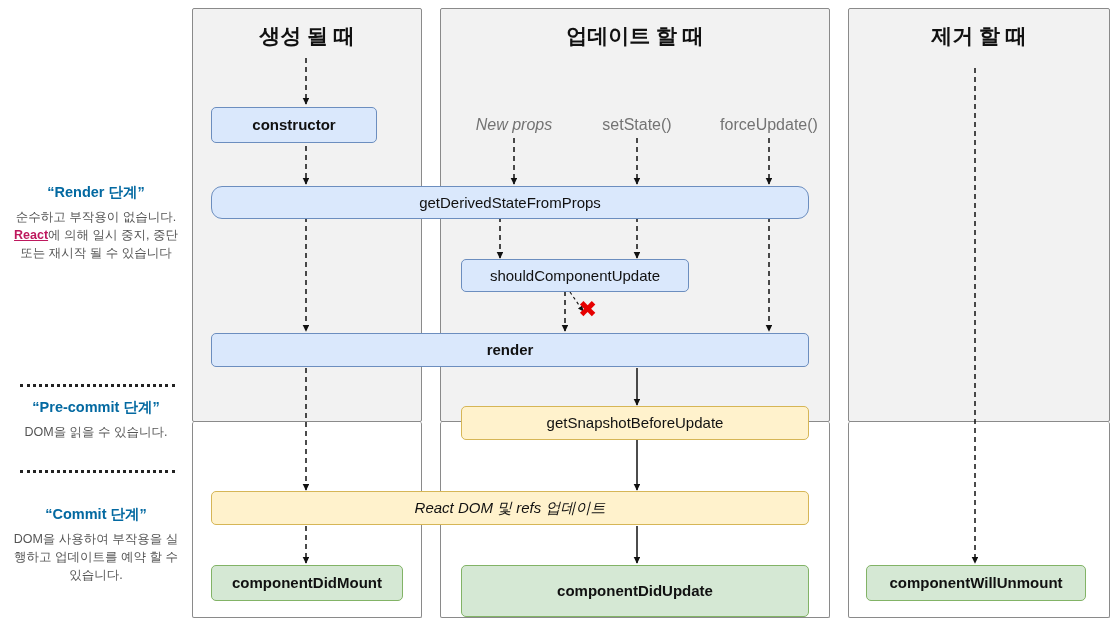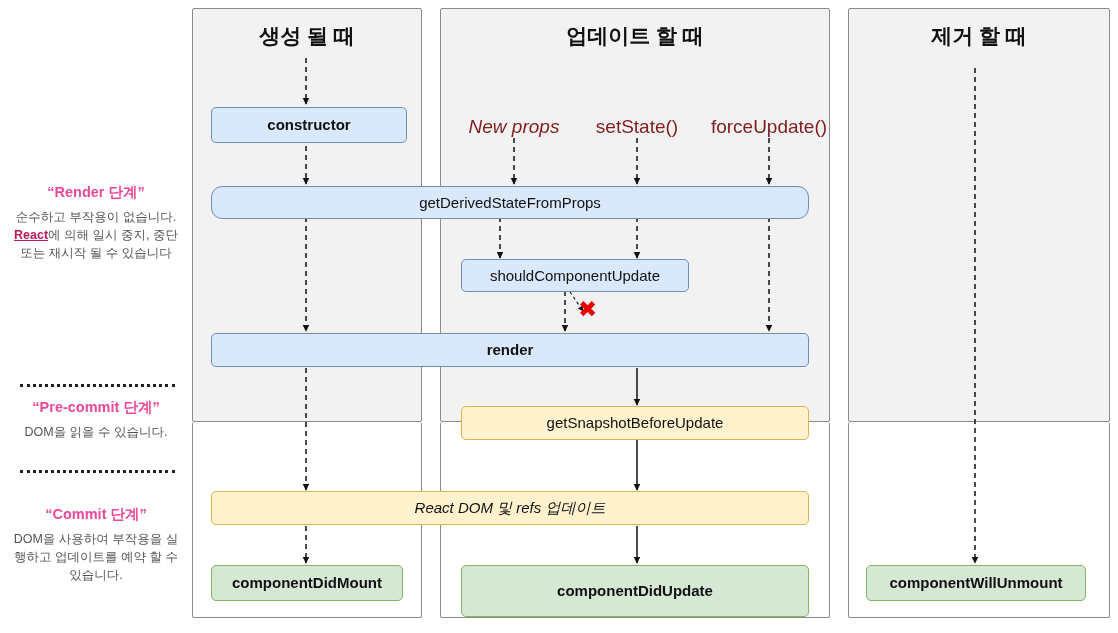--- a/index.html
+++ b/index.html
@@ -25,21 +25,21 @@
     text-align:center;
     font-size:21px;
     font-weight:bold;
     color:#111;
     letter-spacing:0px;
   }
 
   
   .legend-block{position:absolute;text-align:center;}
   .legend-title{
-    font-size:14.5px;font-weight:bold;color:#ec4899;line-height:1.35;
+    font-size:14.5px;font-weight:bold;color:#0369a1;line-height:1.35;
   }
   .legend-body{
     font-size:12.5px;color:#555;line-height:1.45;margin-top:5px;
   }
   .legend-body b{color:#be185d;font-weight:bold;text-decoration:underline;}
   .dotted-rule{
     position:absolute;height:0;border-top:3px dotted #222;
   }
 
   
@@ -55,22 +55,22 @@
   }
   .node.blue{background:#dae8fc;border:1px solid #6c8ebf;}
   .node.yellow{background:#ffe6b3;border:1px solid #d6b656;}
   .node.yellow{background:#fff2cc;border:1px solid #d6b656;}
   .node.green{background:#d5e8d4;border:1px solid #82b366;}
   .node.bold{font-weight:bold;}
   .node.italic{font-style:italic;}
 
   .trigger-label{
     position:absolute;
-    font-size:19px;
-    color:#7f1d1d;
+    font-size:16px;
+    color:#737373;
     text-align:center;
     white-space:nowrap;
   }
   .trigger-label.italic{font-style:italic;}
 
   .xmark{
     position:absolute;
     color:#e60000;
     font-size:23px;
     font-weight:bold;
@@ -154,21 +154,21 @@
 
     <path d="M637,526 L637,563" stroke="#111" stroke-width="1.5" fill="none" marker-end="url(#ah)"></path>
 
     <path d="M975,68 L975,563" stroke="#111" stroke-width="1.5" stroke-dasharray="5,4" fill="none" marker-end="url(#ah)"></path>
   </svg>
 
   <div class="trigger-label italic" style="left:454px;top:116px;width:120px;">New props</div>
   <div class="trigger-label" style="left:577px;top:116px;width:120px;">setState()</div>
   <div class="trigger-label" style="left:704px;top:116px;width:130px;">forceUpdate()</div>
 
-  <div class="node blue bold" style="left:211px;top:107px;width:196px;height:36px;">constructor</div>
+  <div class="node blue bold" style="left:211px;top:107px;width:166px;height:36px;">constructor</div>
 
   <div class="node blue" style="left:211px;top:186px;width:598px;height:33px;border-radius:11px;">getDerivedStateFromProps</div>
 
   <div class="node blue" style="left:461px;top:259px;width:228px;height:33px;">shouldComponentUpdate</div>
 
   <div class="node blue bold" style="left:211px;top:333px;width:598px;height:34px;">render</div>
 
   <div class="node yellow" style="left:461px;top:406px;width:348px;height:34px;">getSnapshotBeforeUpdate</div>
 
   <div class="node yellow italic" style="left:211px;top:491px;width:598px;height:34px;">React DOM 및 refs 업데이트</div>

